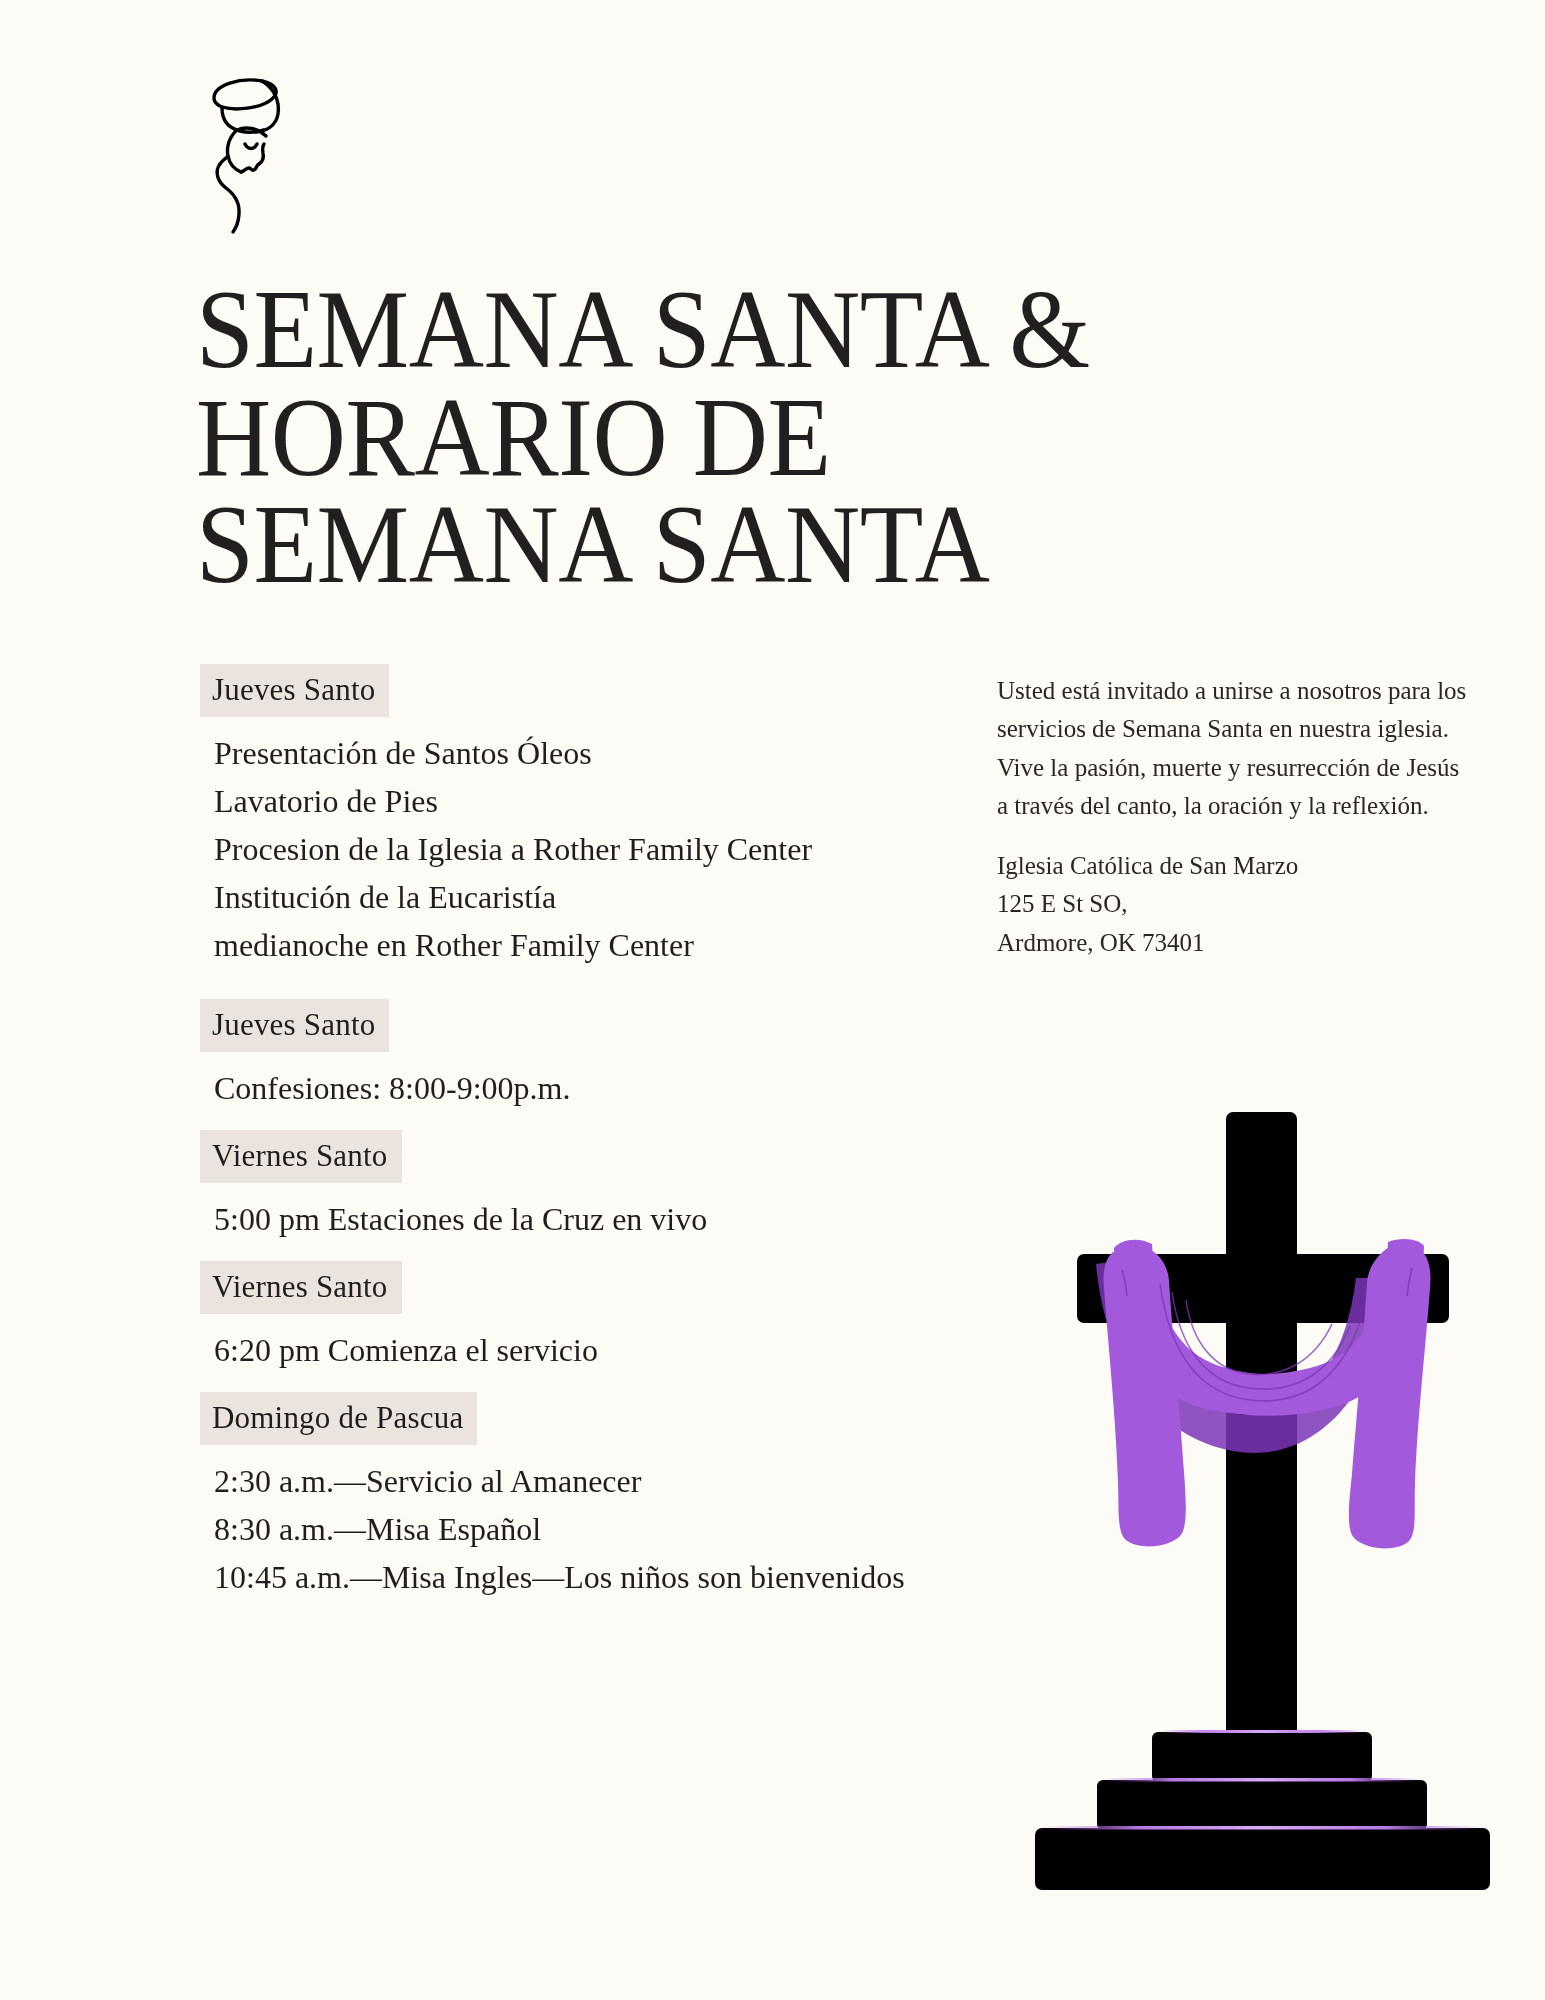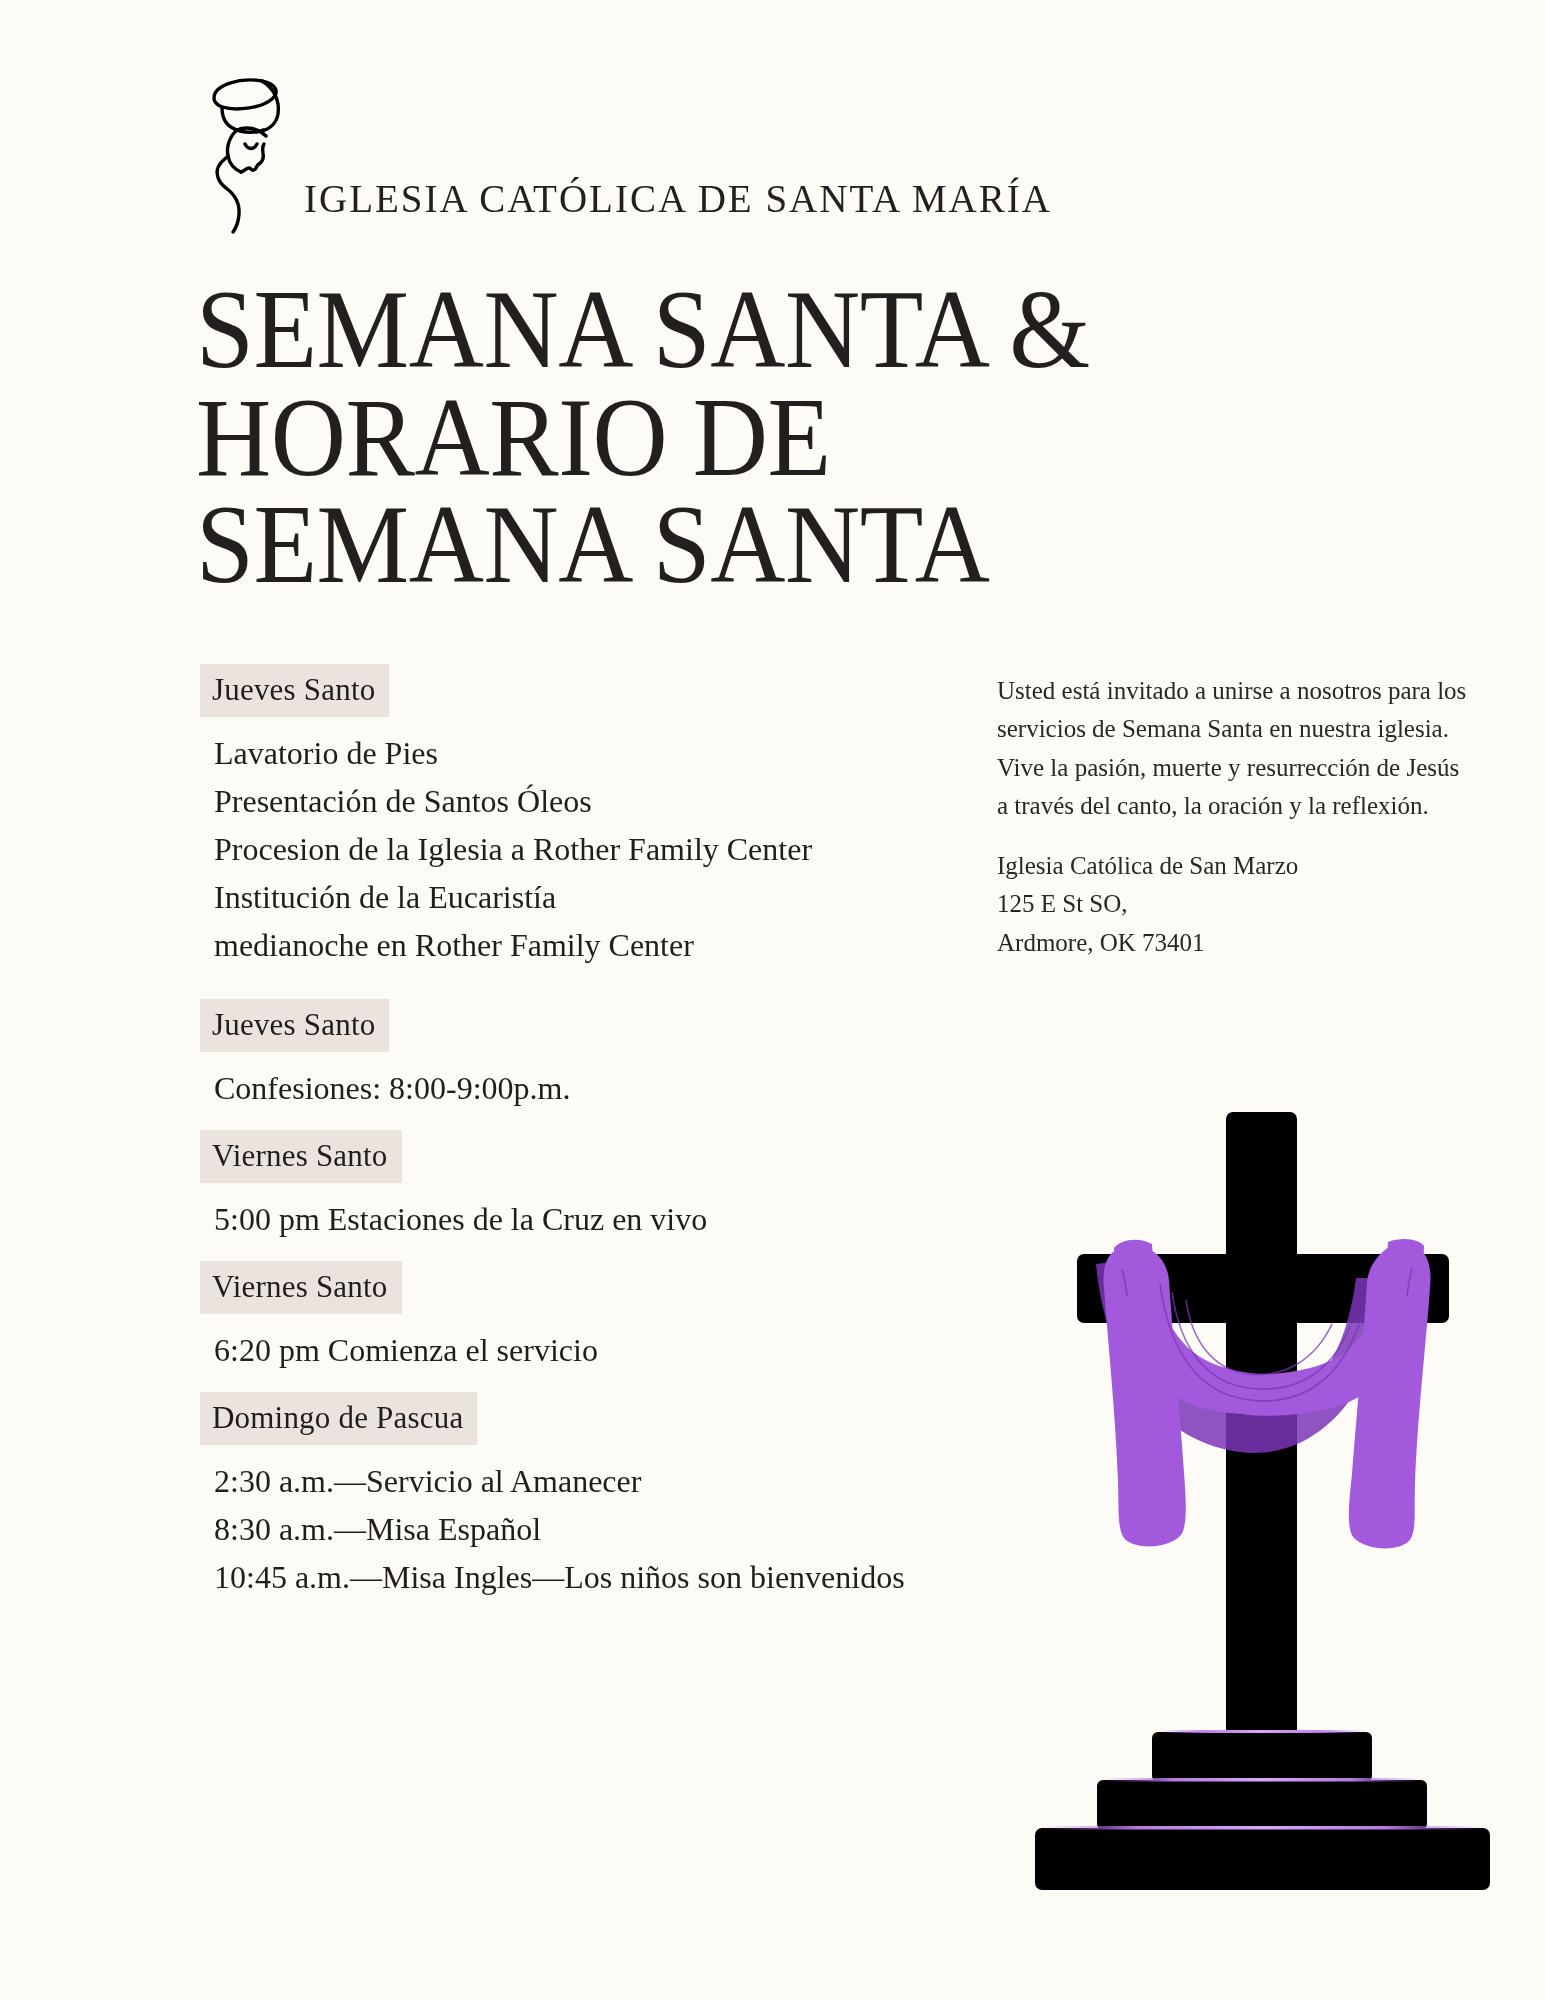--- a/index.html
+++ b/index.html
@@ -131,33 +131,32 @@
 
       <path d="M37 62 C46 58, 58 60, 66 68"></path>
 
       <path d="M45 76 C48 82, 54 82, 57 76"></path>
 
       <path d="M20 96 C14 104, 18 114, 26 120 C34 126, 40 134, 39 146 C38.5 154, 36 160, 33 164"></path>
 
       <path d="M28 88 C24 92, 21 94, 20 96"></path>
     </svg>
   </span>
-  <span class="brand-name">IGLESIA CATÓLICA DE SANTA MARÍA</span>
 </div>
 
 <h1 class="page-title">
   <span class="tline">SEMANA SANTA &amp;</span>
   <span class="tline">HORARIO DE</span>
   <span class="tline">SEMANA SANTA</span>
 </h1>
 
 <div class="schedule" id="schedule-root">
     <div class="sched-block b0"><div class="sched-head">Jueves Santo</div><div class="sched-lines">
+        <span class="ln">Presentación de Santos Óleos</span>
         <span class="ln">Lavatorio de Pies</span>
-        <span class="ln">Presentación de Santos Óleos</span>
         <span class="ln">Procesion de la Iglesia a Rother Family Center</span>
         <span class="ln">Institución de la Eucaristía</span>
         <span class="ln">medianoche en Rother Family Center</span>
       </div></div>
     <div class="sched-block"><div class="sched-head">Jueves Santo</div><div class="sched-lines">
         <span class="ln">Confesiones: 8:00-9:00p.m.</span>
       </div></div>
     <div class="sched-block"><div class="sched-head">Viernes Santo</div><div class="sched-lines">
         <span class="ln">5:00 pm Estaciones de la Cruz en vivo</span>
       </div></div>

